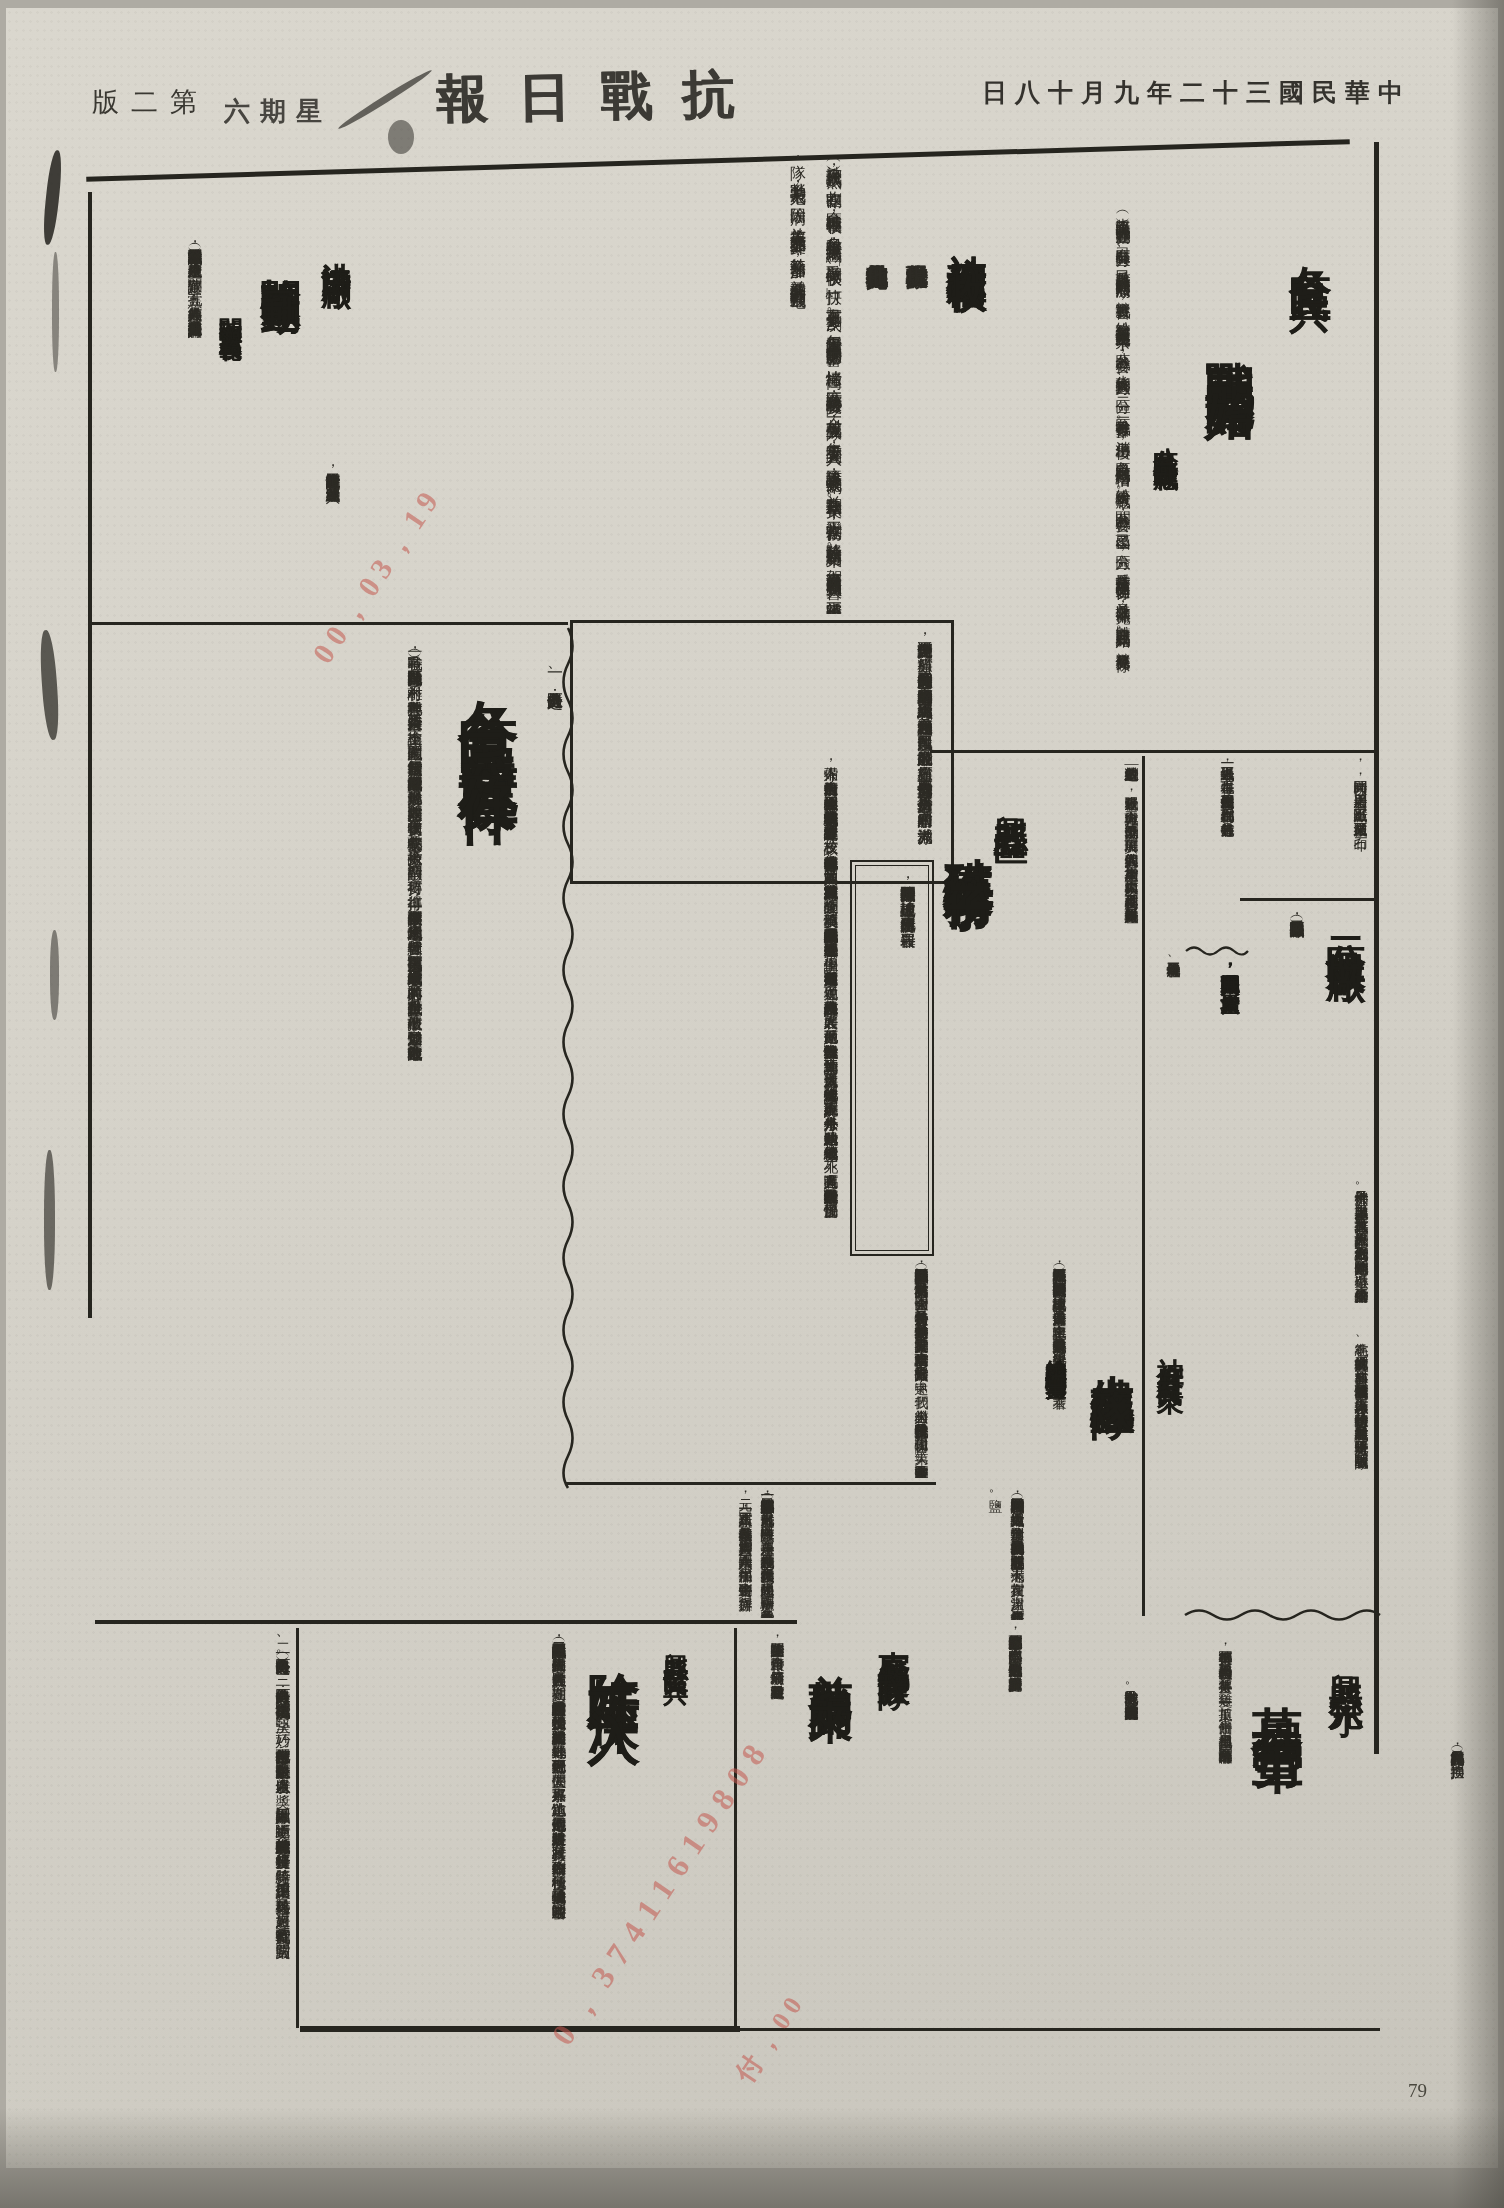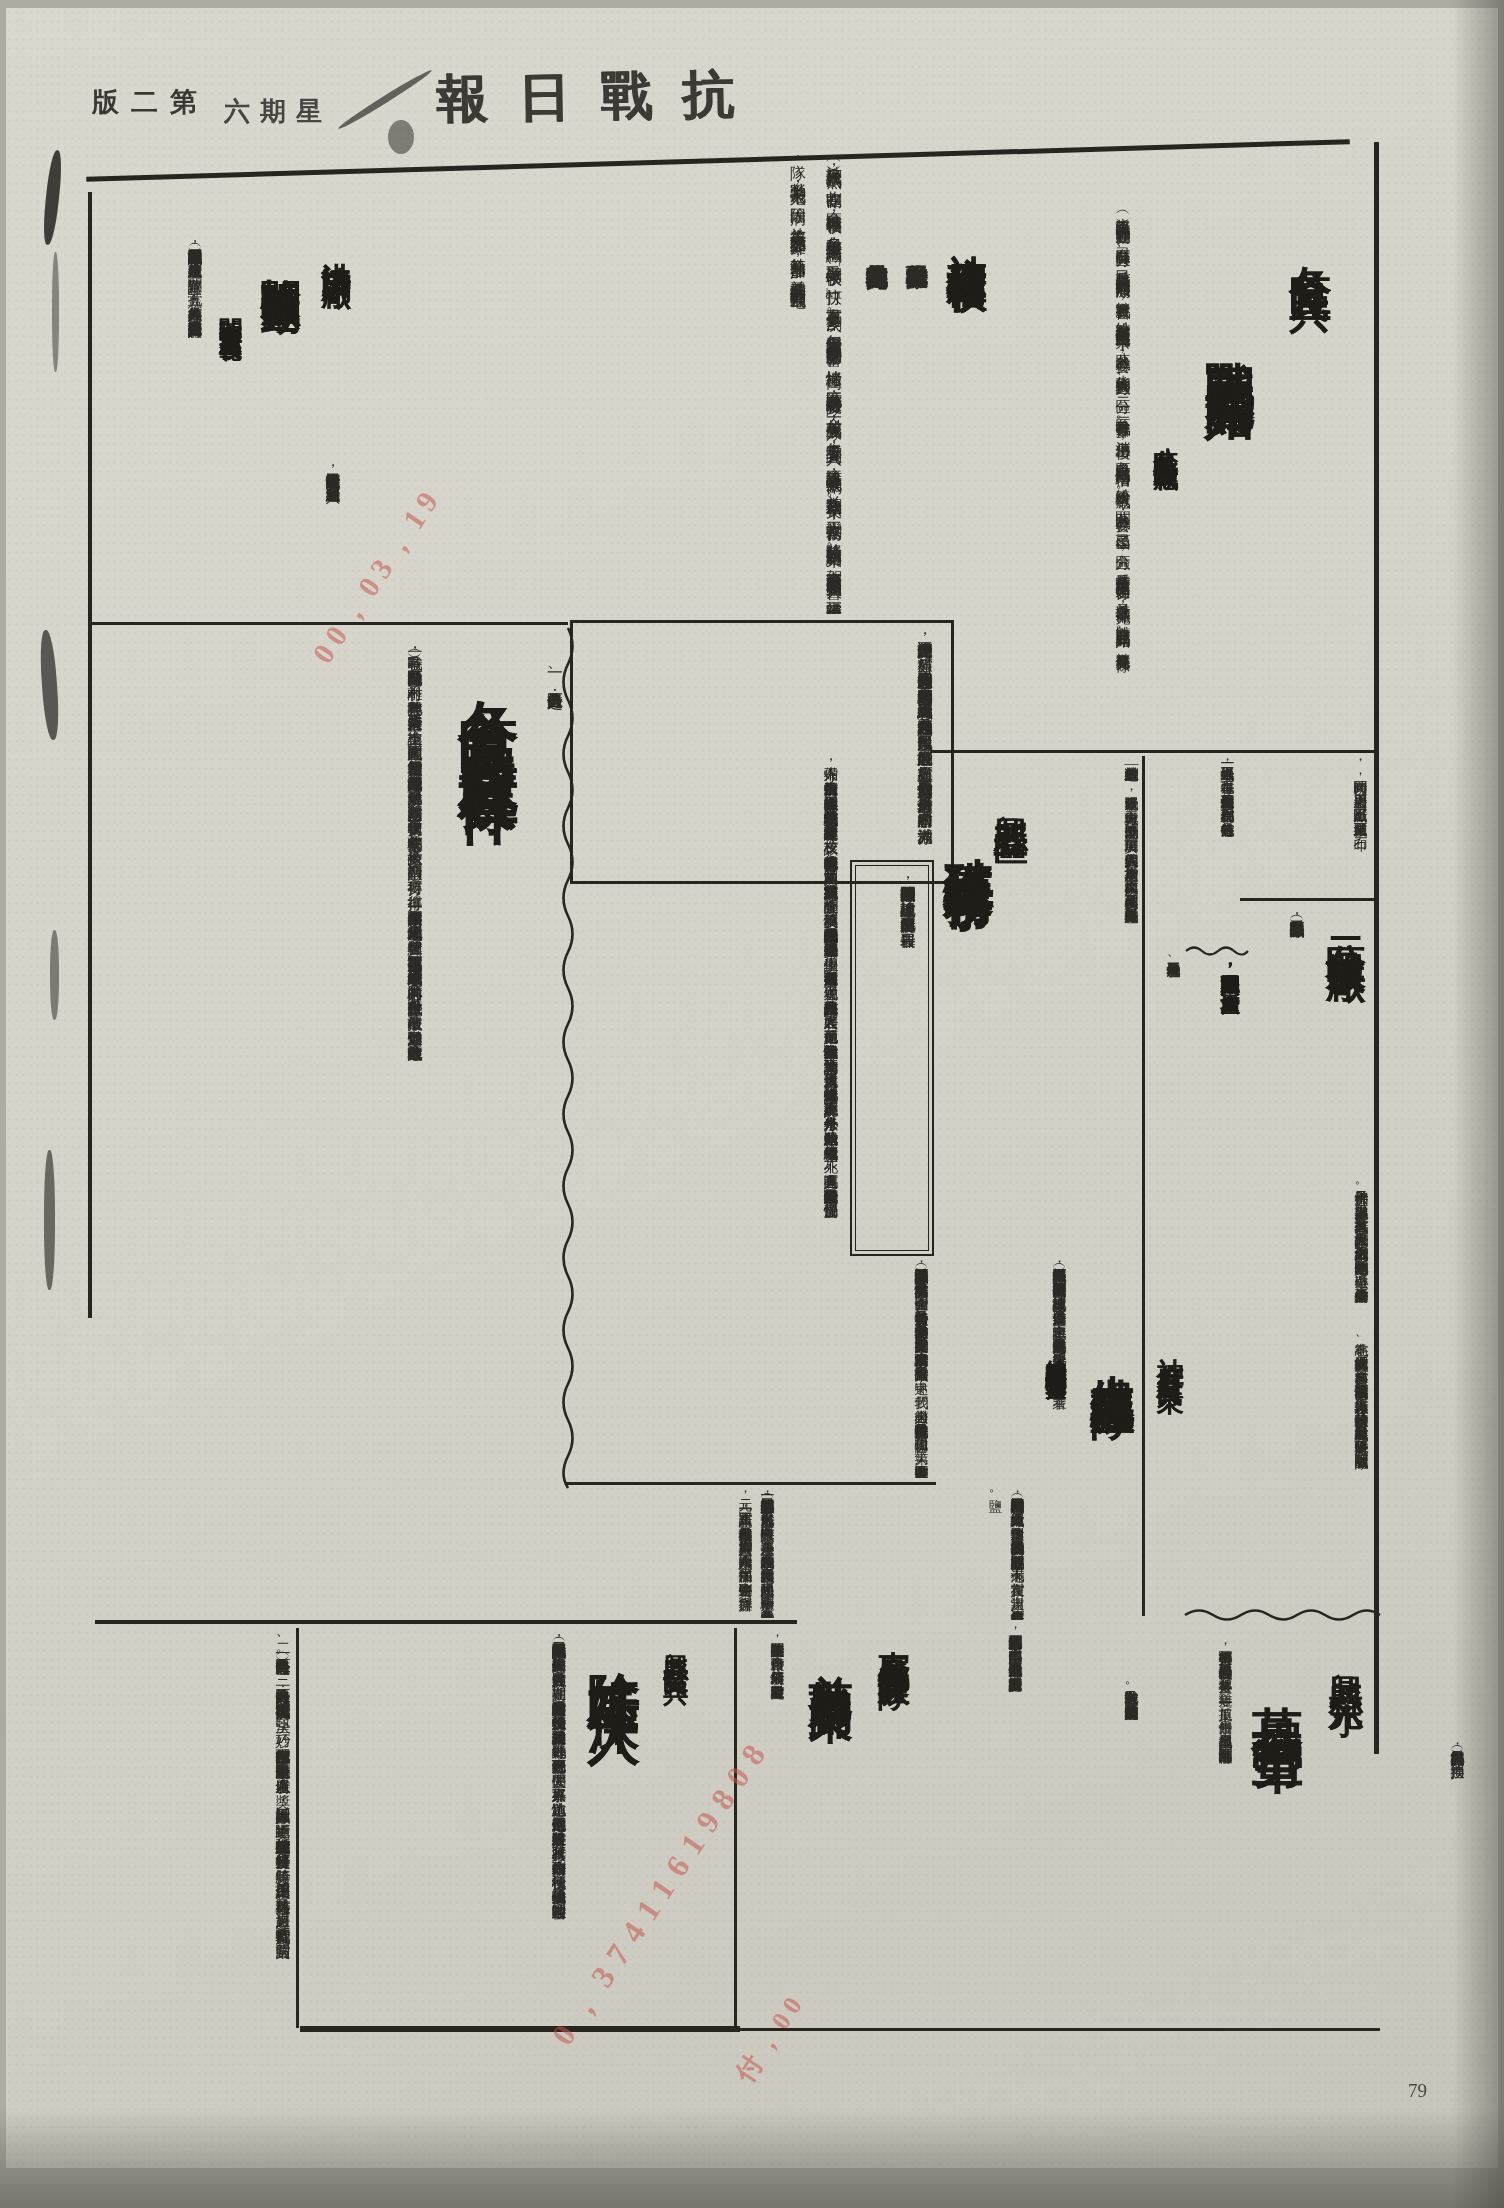--- a/index.html
+++ b/index.html
@@ -24,23 +24,24 @@
   .dbox::before{content:'';position:absolute;inset:3px;border:1px solid #26251f;pointer-events:none;}
   .wm{position:absolute;color:rgba(194,87,78,.55);font-weight:700;transform-origin:left center;white-space:nowrap;}
   svg{position:absolute;overflow:visible;}
 </style>
 </head>
 <body>
 
 <div class="page">
   <div class="sheet"></div>
 
-  <div class="h" style="left:92px;top:84px;font-size:27px;letter-spacing:12px;color:#3a3832;font-weight:700;">版二第</div>
+  <div class="h" style="left:92px;top:84px;font-size:27px;letter-spacing:12px;color:#3a3832;font-weight:400;">版二第</div>
   <div class="h" style="left:224px;top:94px;font-size:26px;letter-spacing:10px;color:#474540;font-weight:700;">六期星</div>
   <div class="h b" style="left:436px;top:62px;font-size:52px;letter-spacing:30px;color:#3c3a35;transform:rotate(-1deg);text-shadow:1px 0 #3c3a35;">報日戰抗</div>
+  <div class="h" style="left:982px;top:76px;font-size:25px;letter-spacing:8px;color:#34322d;font-weight:700;">日八十月九年二十三國民華中</div>
 
   <div class="rule" style="left:86px;top:158px;width:1264px;height:5px;transform:rotate(-1.7deg);"></div>
   <div class="rule" style="left:1374px;top:142px;width:5px;height:1612px;"></div>
   <div class="rule" style="left:88px;top:192px;width:4px;height:1126px;"></div>
   <div class="rule" style="left:92px;top:622px;width:476px;height:3px;"></div>
   <div class="rule" style="left:930px;top:750px;width:447px;height:3px;"></div>
   <div class="rule" style="left:1240px;top:898px;width:135px;height:2.5px;"></div>
   <div class="rule" style="left:566px;top:1482px;width:370px;height:3px;"></div>
   <div class="rule" style="left:95px;top:1620px;width:702px;height:4px;"></div>
   <div class="rule" style="left:300px;top:2028px;width:1080px;height:3px;"></div>

